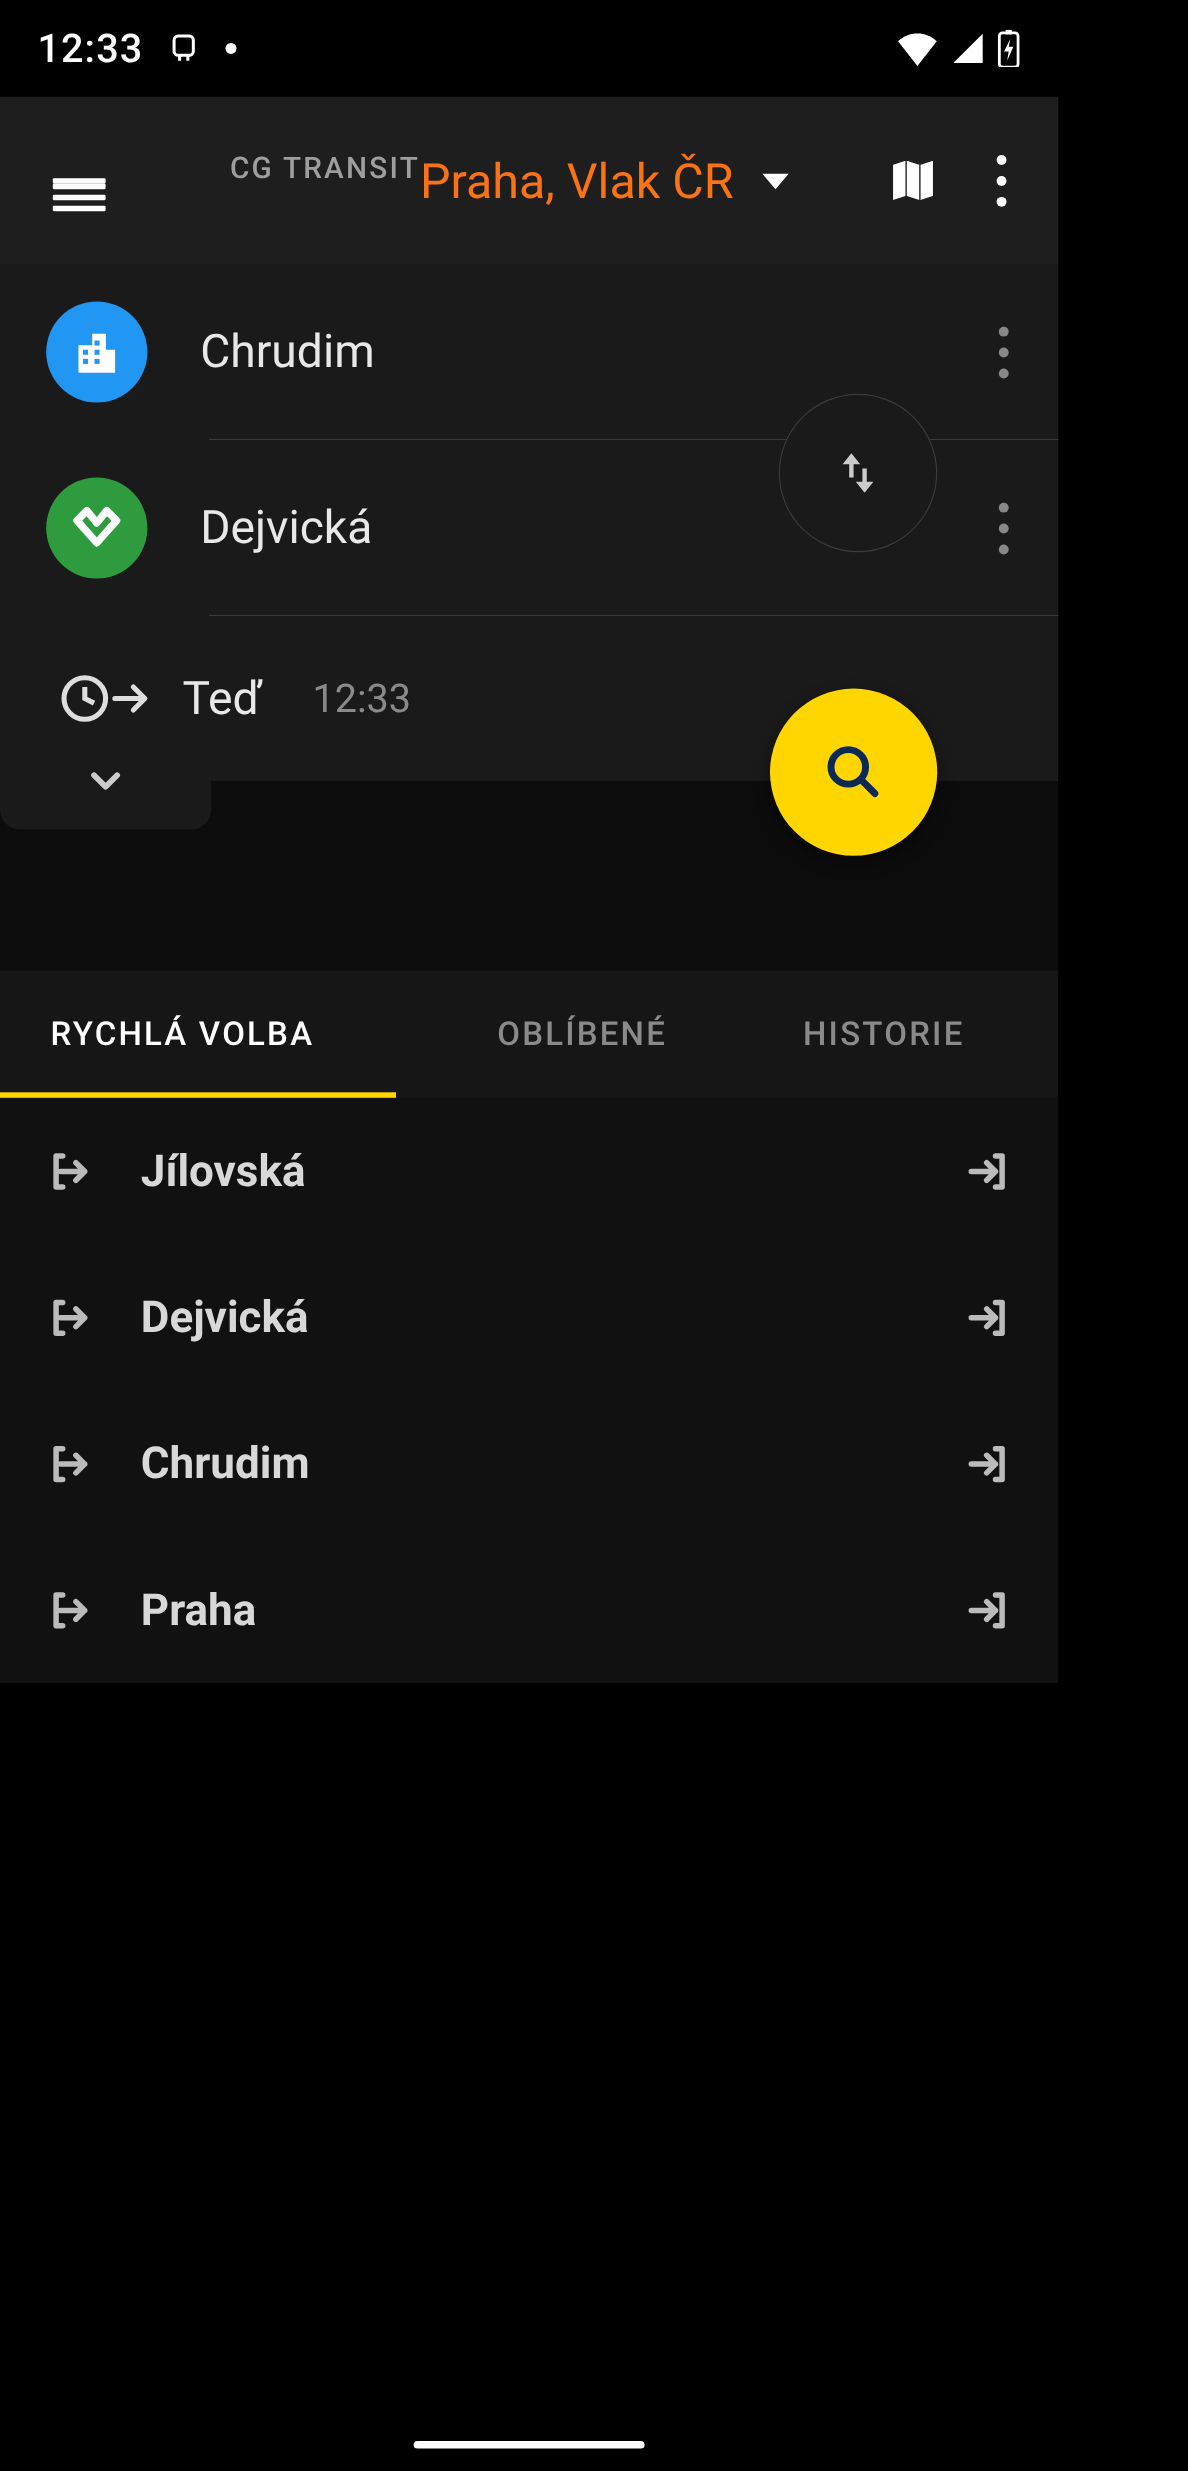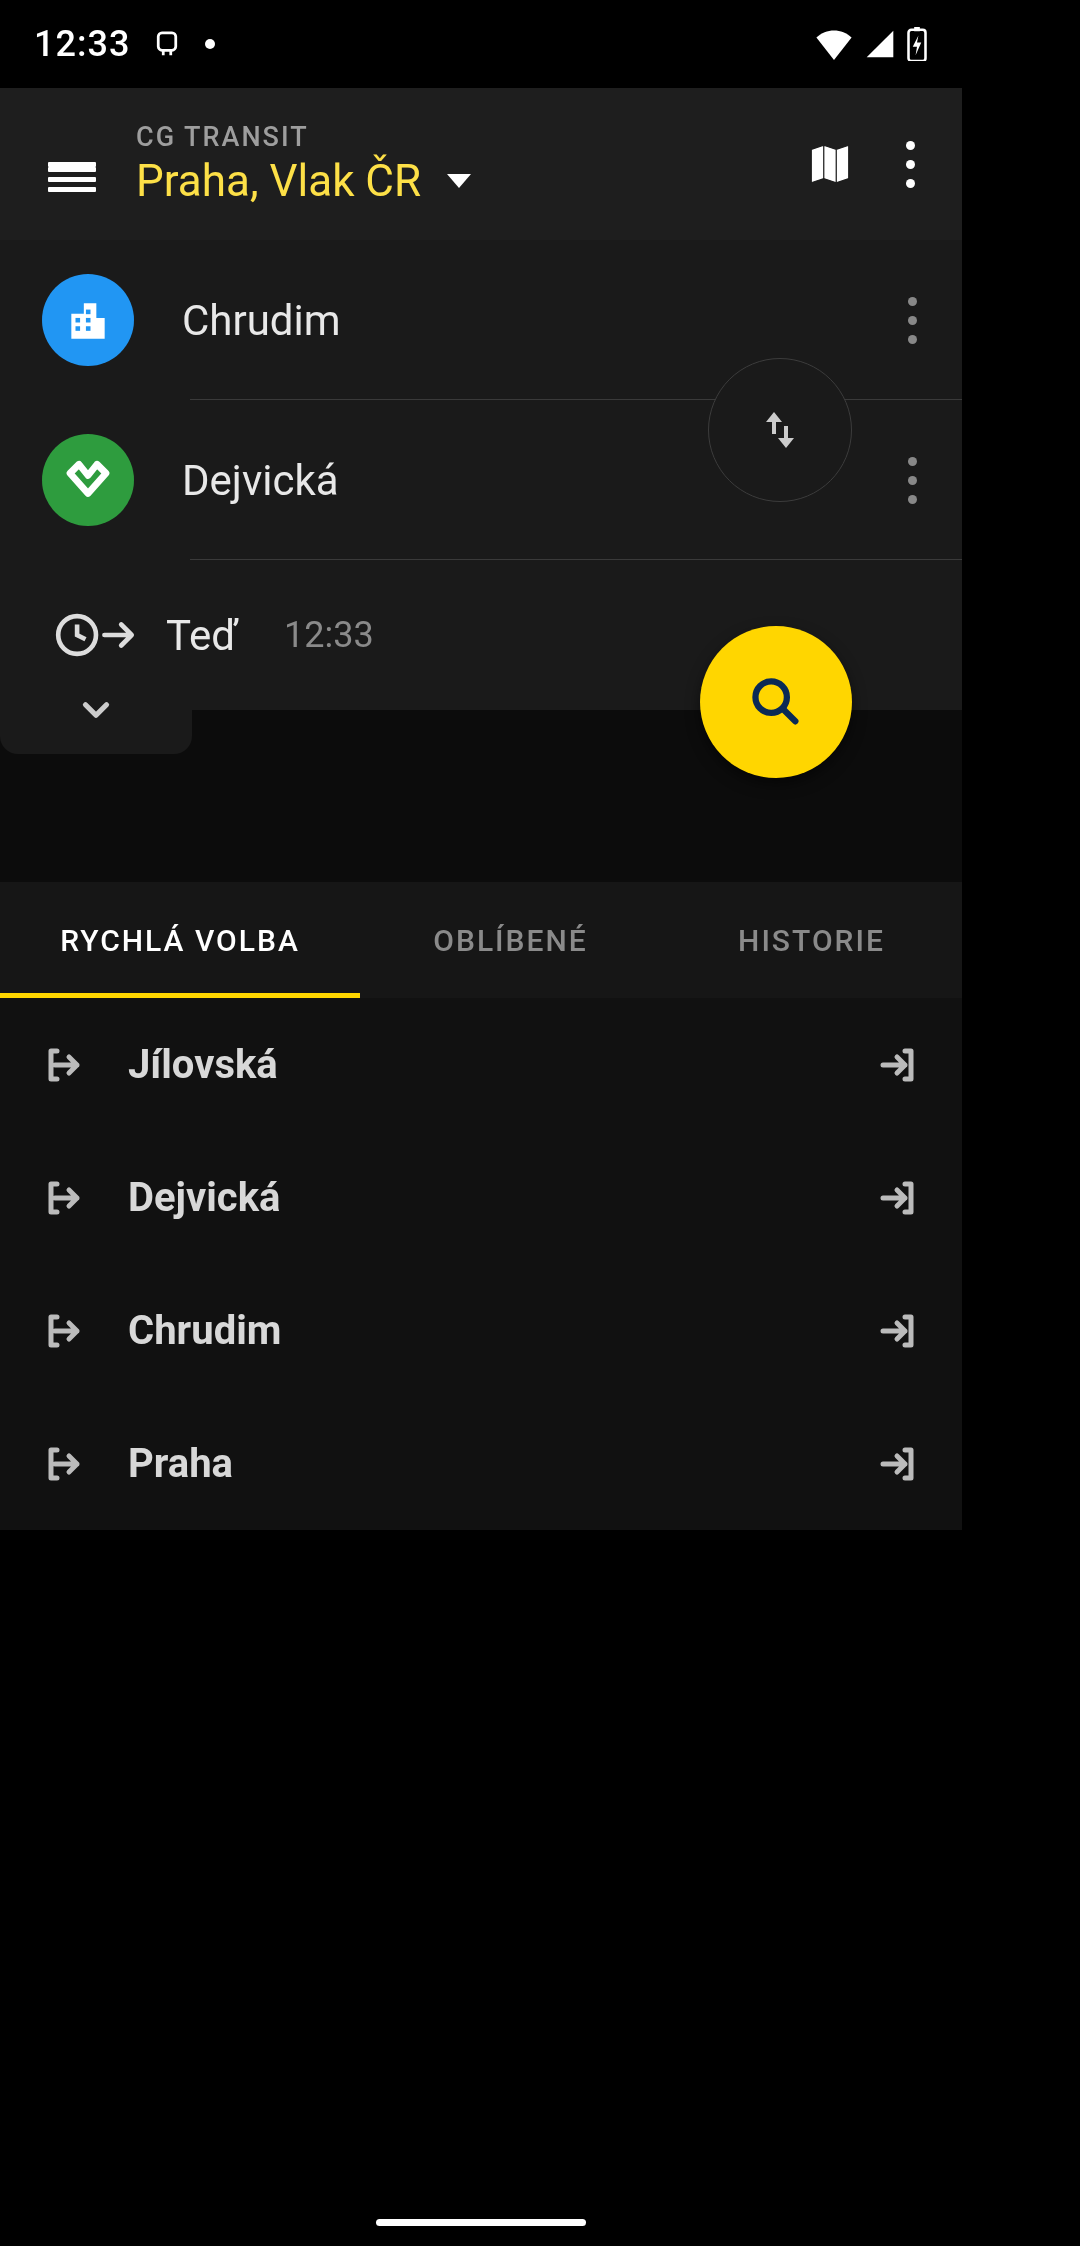--- a/index.html
+++ b/index.html
@@ -10,24 +10,24 @@
   .status-bar { height: 88px; display: flex; align-items: center; justify-content: space-between; padding: 0 34px; color: #fff; background:#000; }
   .status-left { display: flex; align-items: center; gap: 22px; }
   .clock { font-size: 36px; font-weight: 500; letter-spacing: 1px; }
   .status-icon svg { display:block; }
   .status-right { display: flex; align-items: center; gap: 10px; }
 
   
   .app-bar { height: 152px; background: #1E1E1E; display: flex; align-items: center; padding: 0 12px 0 36px; }
   .hamburger { width: 72px; height: 72px; display:flex; align-items:center; justify-content:center; margin-right: 28px; }
   .hamburger div { width: 48px; height: 5px; background:#fff; margin:5px 0; border-radius:1px; }
-  .title-block { flex:1; display:flex; flex-direction:column; justify-content:center; }
+  .title-block { flex:1; display:flex; justify-content:center; }
   .app-name { color:#9E9E9E; font-size:27px; font-weight:500; letter-spacing:2px; }
   .region-row { display:flex; align-items:center; gap:26px; margin-top:2px; }
-  .region { color:#fde047; font-size:44px; font-weight:400; }
+  .region { color:#f97316; font-size:44px; font-weight:400; }
   .dropdown-tri { width:0; height:0; border-left:12px solid transparent; border-right:12px solid transparent; border-top:14px solid #fff; }
   .appbar-action { width:80px; height:80px; display:flex; align-items:center; justify-content:center; }
   .dots-vert { display:flex; flex-direction:column; gap:10px; }
   .dots-vert span { width:9px; height:9px; background:#fff; border-radius:50%; }
 
   
   .search-panel { background:#1A1A1A; position:relative; }
   .inp-row { display:flex; align-items:center; height:160px; padding-left:42px; position:relative; }
   .inp-icon { width:92px; height:92px; border-radius:50%; display:flex; align-items:center; justify-content:center; flex-shrink:0; margin-right:48px; }
   .icon-blue { background:#2196F3; }
@@ -44,21 +44,21 @@
   .time-value { color:#8a8a8a; font-size:36px; margin-left:18px; }
 
   .expand-tab { position:absolute; left:0; bottom:-44px; width:192px; height:88px; background:#1A1A1A; border-radius:0 0 18px 18px; display:flex; align-items:center; justify-content:center; z-index:2; }
 
   .fab { position:absolute; right:110px; bottom:-68px; width:152px; height:152px; border-radius:50%; background:#FFD600; display:flex; align-items:center; justify-content:center; z-index:6; box-shadow:0 6px 14px rgba(0,0,0,0.5); }
 
   .gap-strip { height:172px; background:#0c0c0c; }
 
   
   .tab-bar { height:116px; background:#161616; display:flex; position:relative; }
-  .tab { flex:1; display:flex; align-items:center; justify-content:center; color:#8a8a8a; font-size:30px; font-weight:500; letter-spacing:2px; }
+  .tab { flex:1; display:flex; align-items:center; color:#8a8a8a; font-size:30px; font-weight:500; letter-spacing:2px;margin-left:46px; }
   .tab.active { color:#fff; flex:0 0 360px; }
   .tab-indicator { position:absolute; bottom:0; left:0; width:360px; height:5px; background:#FFD600; }
 
   
   .list { background:#111;font-weight:bold; }
   .list-row { height:133px; display:flex; align-items:center; padding:0 34px; }
   .list-left { width:58px; display:flex; align-items:center; justify-content:center; margin-right:36px; }
   .list-label { flex:1; color:#D8D8D8; font-size:40px; }
   .list-right { width:58px; display:flex; align-items:center; justify-content:center; }
 

